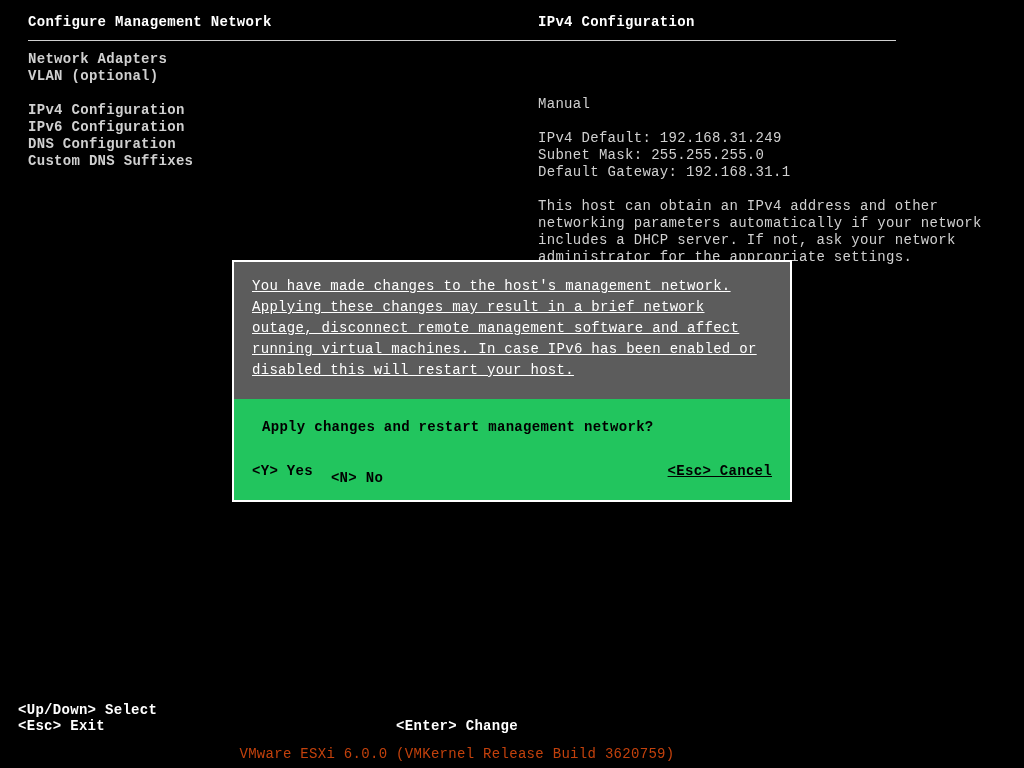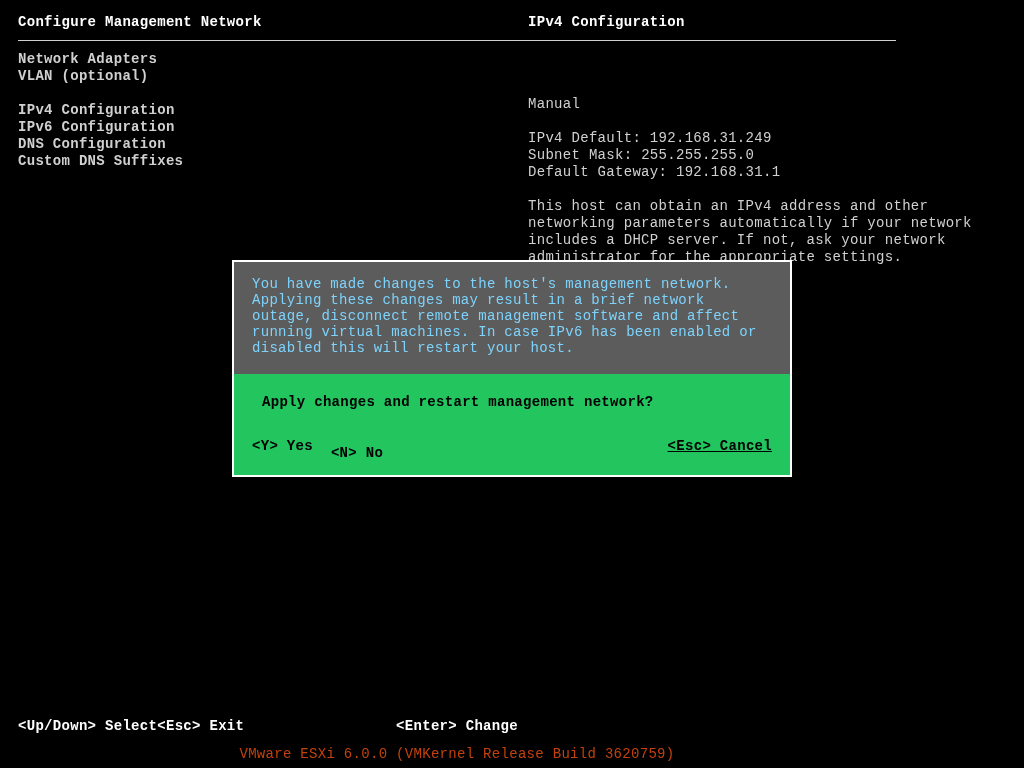--- a/index.html
+++ b/index.html
@@ -13,21 +13,21 @@
     color: #d0d0d0;
     overflow: hidden;
     font-weight: 500;
     letter-spacing: 0.3px;
   }
   .screen {
     position: relative;
     width: 914px;
     height: 768px;
     box-sizing: border-box;
-    padding: 14px 18px 0 18px;
+    padding: 14px 18px 0 28px;
   }
   .header-row {
     display: flex;
     position: relative;
     height: 22px;
   }
   .header-left {
     position: absolute;
     left: 0;
     color: #ffffff;
@@ -66,23 +66,24 @@
     line-height: 17px;
     margin-top: 45px;
   }
   .blank-line { height: 17px; }
   .footer {
     position: absolute;
     bottom: 34px;
     left: 18px;
     right: 18px;
     display: flex;
-    justify-content: flex-start;
+    justify-content: flex-end;
     color: #ffffff;
     font-weight: bold;
+    flex-direction: column;
   }
   .footer .center { position:absolute; left:50%; transform:translateX(-50%);}
   .product-line {
     position: absolute;
     bottom: 6px;
     left: 0;
     right: 0;
     text-align: center;
     color: #c2410c;
   }
@@ -98,22 +99,23 @@
   .dialog-top {
     background: #5c5c5c;
     padding: 14px 18px 18px 18px;
   }
   .dialog-title {
     color: #ffffff;
     font-weight: bold;
     margin-bottom: 14px;
   }
   .dialog-msg {
-    color: #7dd3fc;
-    line-height: 16px;
+    color: #ffffff;
+    line-height: 21px;
+    text-decoration: underline;
   }
   .dialog-bottom {
     background: #22c55e;
     color: #000000;
     padding: 20px 18px 14px 18px;
     font-weight: bold;
   }
   .prompt {
     margin-bottom: 28px;
     padding-left: 10px;

